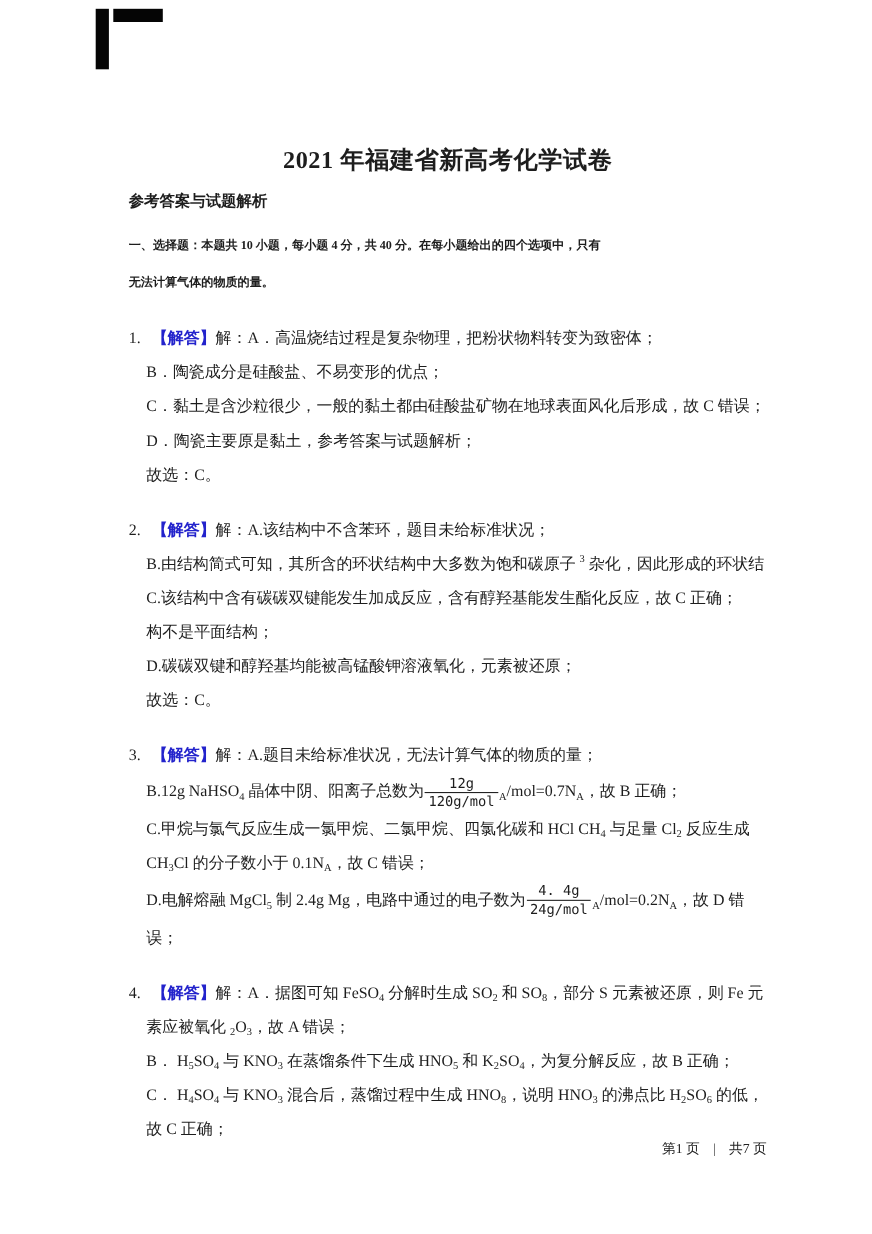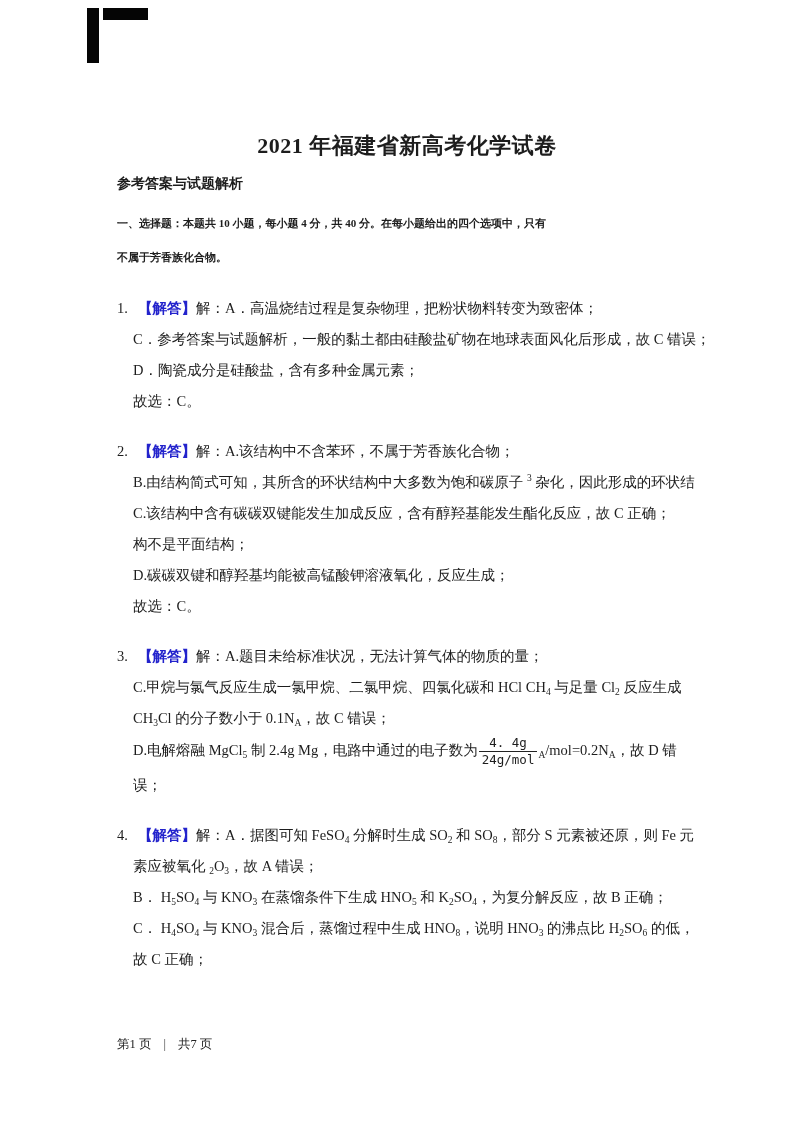--- a/index.html
+++ b/index.html
@@ -33,58 +33,60 @@
   .frac {
     display:inline-block; text-align:center; vertical-align:middle;
     font-family:"DejaVu Sans Mono",monospace; font-size:12.5px;
     line-height:1.25; margin:2px 1px 2px 1px; position:relative; top:-1px;
   }
   .fnum { display:block; padding:0 3px; }
   .fden { display:block; border-top:1.3px solid #222; padding:0 3px; }
 
   .footer {
     position:absolute; left:117px; top:1036px; width:580px;
-    text-align:left; font-size:12.5px; color:#222;
+    text-align:right; font-size:12.5px; color:#222;
   }
   .fsep { display:inline-block; margin:0 12px; color:#444; }
 </style>
 </head>
 <body>
 
 <div class="page">
 
   <div class="mark-v"></div>
   <div class="mark-h"></div>
 
   <div class="content">
     <div class="title">2021 年福建省新高考化学试卷</div>
     <div class="subtitle">参考答案与试题解析</div>
 
     <div class="heading">
       <div class="heading-line">一、选择题：本题共 10 小题，每小题 4 分，共 40 分。在每小题给出的四个选项中，只有</div>
-      <div class="heading-line">不属于芳香族化合物。</div>
+      <div class="heading-line">无法计算气体的物质的量。</div>
     </div>
 
     <div class="questions">
         <div class="question">
           <div class="qline first"><span class="qnum">1.</span><span class="tag" style="color: rgb(35, 35, 204);">【解答】</span><span class="seg">解：A．高温烧结过程是复杂物理，把粉状物料转变为致密体；</span></div>
-          <div class="qline"><span class="seg">C．参考答案与试题解析，一般的黏土都由硅酸盐矿物在地球表面风化后形成，故 C 错误；</span></div>
-          <div class="qline"><span class="seg">D．陶瓷成分是硅酸盐，含有多种金属元素；</span></div>
+          <div class="qline"><span class="seg">B．陶瓷成分是硅酸盐、不易变形的优点；</span></div>
+          <div class="qline"><span class="seg">C．黏土是含沙粒很少，一般的黏土都由硅酸盐矿物在地球表面风化后形成，故 C 错误；</span></div>
+          <div class="qline"><span class="seg">D．陶瓷主要原是黏土，参考答案与试题解析；</span></div>
           <div class="qline"><span class="seg">故选：C。</span></div>
         </div>
         <div class="question">
-          <div class="qline first"><span class="qnum">2.</span><span class="tag" style="color: rgb(35, 35, 204);">【解答】</span><span class="seg">解：A.该结构中不含苯环，不属于芳香族化合物；</span></div>
+          <div class="qline first"><span class="qnum">2.</span><span class="tag" style="color: rgb(35, 35, 204);">【解答】</span><span class="seg">解：A.该结构中不含苯环，题目未给标准状况；</span></div>
           <div class="qline"><span class="seg">B.由结构简式可知，其所含的环状结构中大多数为饱和碳原子 <sup>3</sup> 杂化，因此形成的环状结</span></div>
           <div class="qline"><span class="seg">C.该结构中含有碳碳双键能发生加成反应，含有醇羟基能发生酯化反应，故 C 正确；</span></div>
           <div class="qline"><span class="seg">构不是平面结构；</span></div>
-          <div class="qline"><span class="seg">D.碳碳双键和醇羟基均能被高锰酸钾溶液氧化，反应生成；</span></div>
+          <div class="qline"><span class="seg">D.碳碳双键和醇羟基均能被高锰酸钾溶液氧化，元素被还原；</span></div>
           <div class="qline"><span class="seg">故选：C。</span></div>
         </div>
         <div class="question">
           <div class="qline first"><span class="qnum">3.</span><span class="tag" style="color: rgb(35, 35, 204);">【解答】</span><span class="seg">解：A.题目未给标准状况，无法计算气体的物质的量；</span></div>
+          <div class="qline"><span class="seg">B.12g NaHSO<sub>4</sub> 晶体中阴、阳离子总数为<span class="frac"><span class="fnum">12g</span><span class="fden">120g/mol</span></span><sub>A</sub>/mol=0.7N<sub>A</sub>，故 B 正确；</span></div>
           <div class="qline"><span class="seg">C.甲烷与氯气反应生成一氯甲烷、二氯甲烷、四氯化碳和 HCl CH<sub>4</sub> 与足量 Cl<sub>2</sub> 反应生成</span></div>
           <div class="qline"><span class="seg">CH<sub>3</sub>Cl 的分子数小于 0.1N<sub>A</sub>，故 C 错误；</span></div>
           <div class="qline"><span class="seg">D.电解熔融 MgCl<sub>5</sub> 制 2.4g Mg，电路中通过的电子数为<span class="frac"><span class="fnum">4. 4g</span><span class="fden">24g/mol</span></span><sub>A</sub>/mol=0.2N<sub>A</sub>，故 D 错</span></div>
           <div class="qline"><span class="seg">误；</span></div>
         </div>
         <div class="question">
           <div class="qline first"><span class="qnum">4.</span><span class="tag" style="color: rgb(35, 35, 204);">【解答】</span><span class="seg">解：A．据图可知 FeSO<sub>4</sub> 分解时生成 SO<sub>2</sub> 和 SO<sub>8</sub>，部分 S 元素被还原，则 Fe 元</span></div>
           <div class="qline"><span class="seg">素应被氧化 <sub>2</sub>O<sub>3</sub>，故 A 错误；</span></div>
           <div class="qline"><span class="seg">B． H<sub>5</sub>SO<sub>4</sub> 与 KNO<sub>3</sub> 在蒸馏条件下生成 HNO<sub>5</sub> 和 K<sub>2</sub>SO<sub>4</sub>，为复分解反应，故 B 正确；</span></div>
           <div class="qline"><span class="seg">C． H<sub>4</sub>SO<sub>4</sub> 与 KNO<sub>3</sub> 混合后，蒸馏过程中生成 HNO<sub>8</sub>，说明 HNO<sub>3</sub> 的沸点比 H<sub>2</sub>SO<sub>6</sub> 的低，</span></div>

